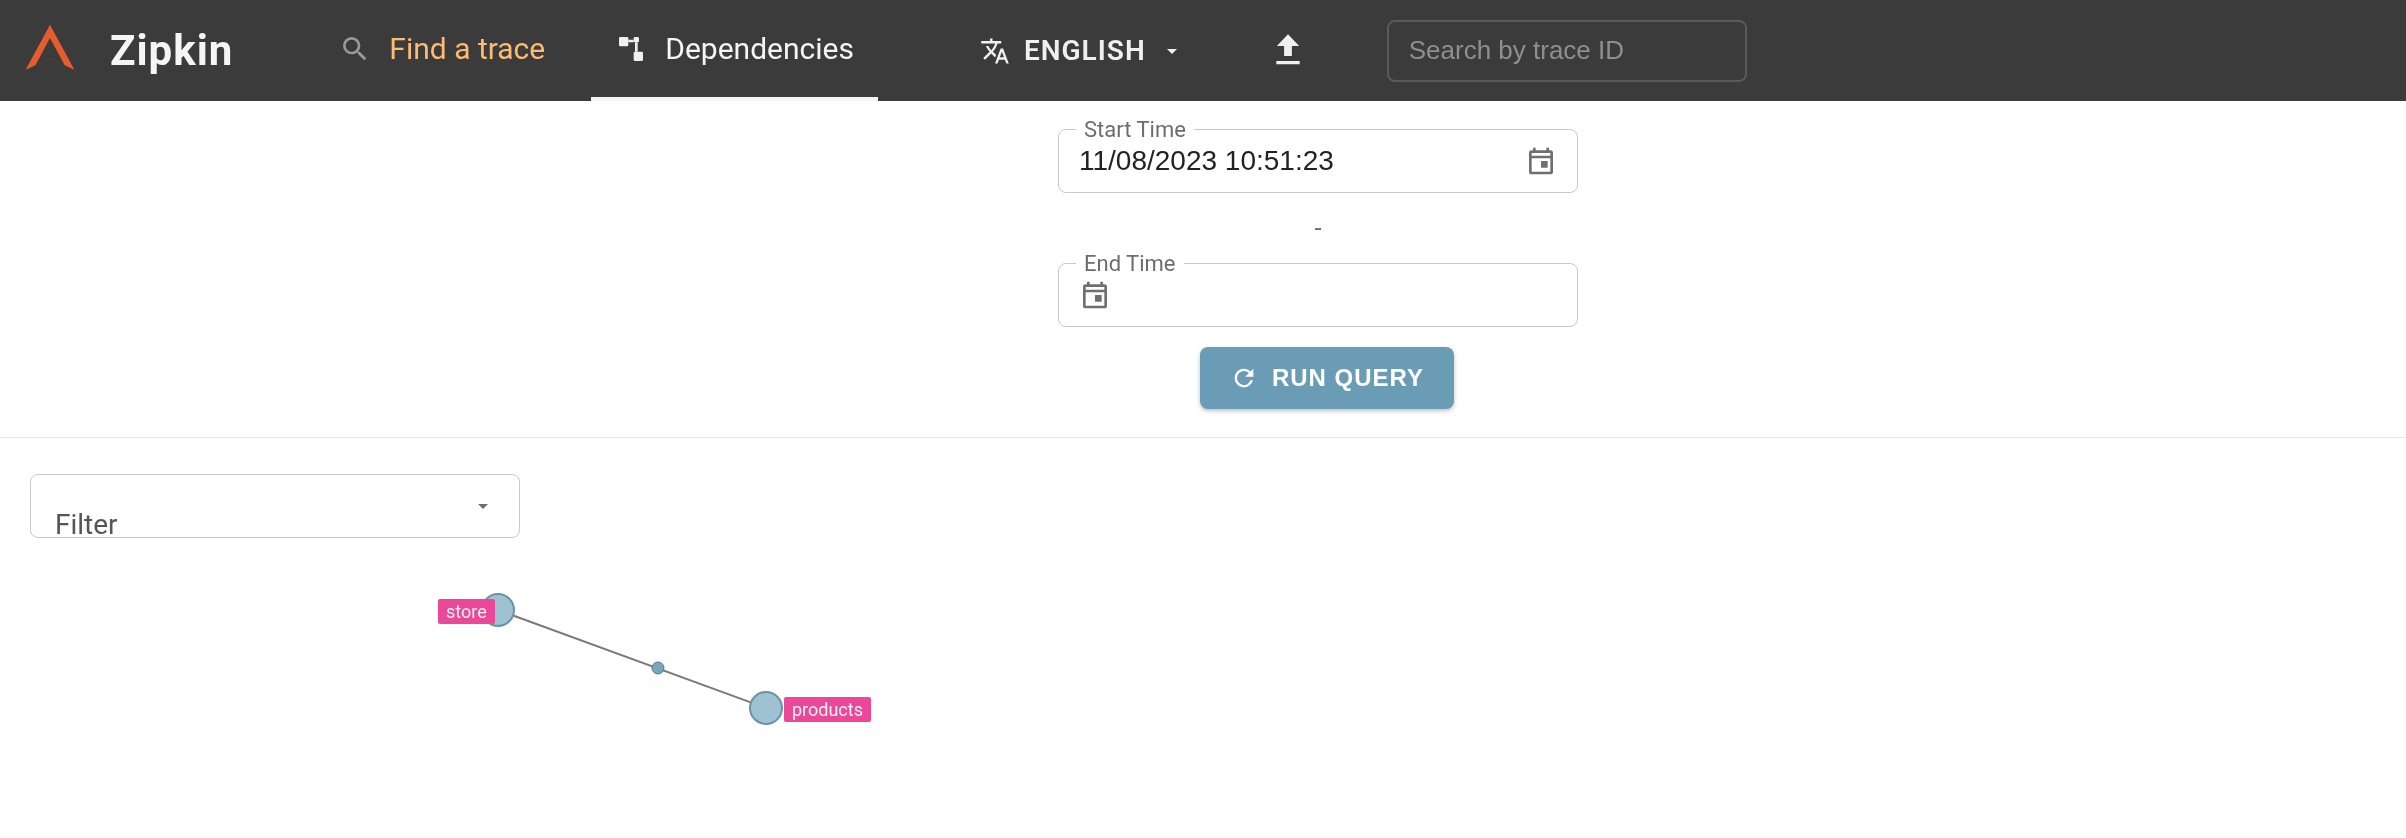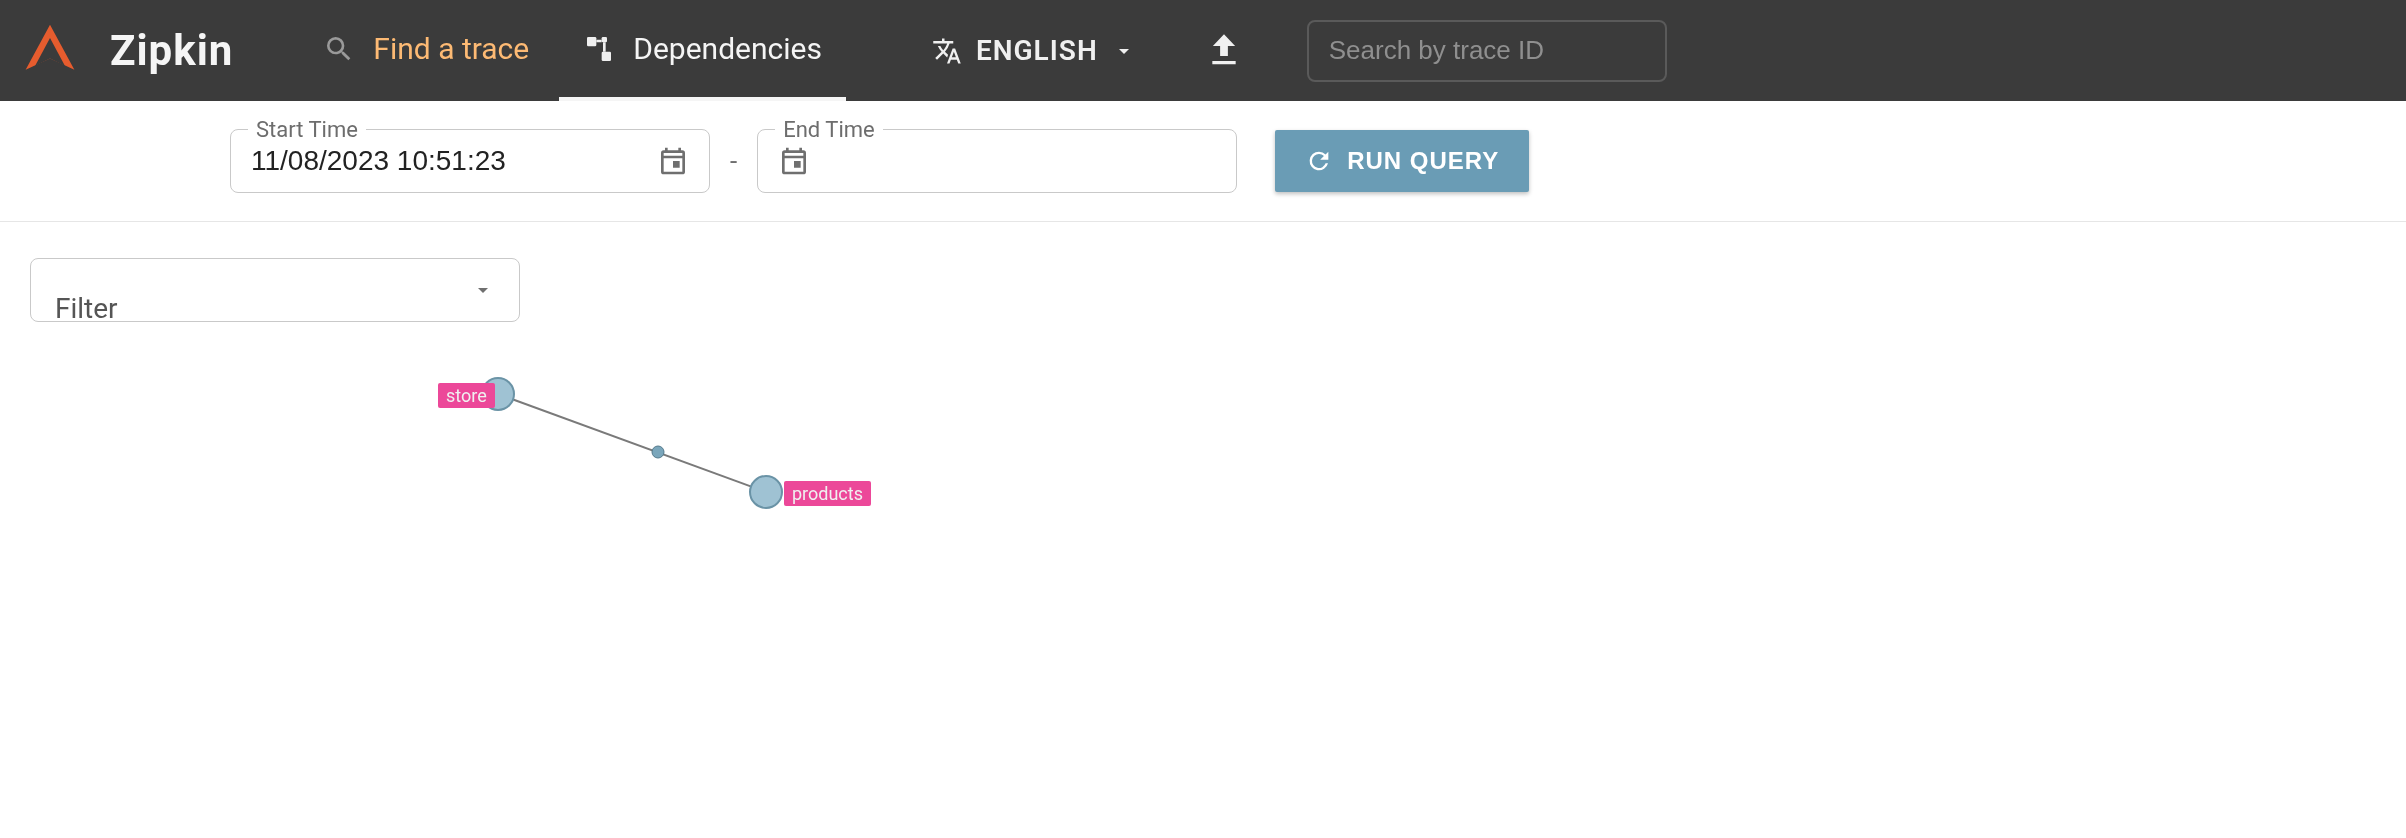--- a/index.html
+++ b/index.html
@@ -10,21 +10,21 @@
     width: 2406px;
   }
 
   
   .header {
     background: #3b3b3b;
     height: 101px;
     display: flex;
     align-items: center;
     padding: 0 20px;
-    gap: 6px;
+    gap: 22px;
   }
   .logo-block {
     display: flex;
     align-items: center;
     gap: 30px;
     margin-right: 60px;
   }
   .logo {
     width: 60px;
     height: 60px;
@@ -96,35 +96,36 @@
   .search-trace input::placeholder { color: #8f8f8f; }
 
   
   .query-bar {
     display: flex;
     align-items: center;
     justify-content: flex-start;
     padding: 28px 0 28px 230px;
     gap: 20px;
     border-bottom: 1px solid #e6e6e6;
+    flex-direction: column;
   }
   .field-wrap {
     position: relative;
   }
   .field-label {
     position: absolute;
     top: -12px;
     left: 18px;
     background: #fff;
     padding: 0 8px;
     color: #6d6d6d;
     font-size: 22px;
   }
   .field {
-    width: 480px;
+    width: 520px;
     height: 64px;
     border: 1px solid #c9c9c9;
     border-radius: 8px;
     display: flex;
     align-items: center;
     justify-content: space-between;
     padding: 0 20px;
   }
   .field input {
     border: none;
@@ -136,21 +137,21 @@
   }
   .cal-icon { width: 32px; height: 32px; cursor: pointer; }
   .dash { font-size: 26px; color: #6e6e6e; }
   .run-btn {
     display: inline-flex;
     align-items: center;
     gap: 14px;
     background: #6a9cb5;
     color: #fff;
     border: none;
-    border-radius: 2px;
+    border-radius: 8px;
     height: 62px;
     padding: 16px 30px;
     font-size: 24px;
     font-weight: 700;
     letter-spacing: 1px;
     cursor: pointer;
     box-shadow: 0 2px 4px rgba(0,0,0,0.25);
     margin-left: 18px;
   }
 

